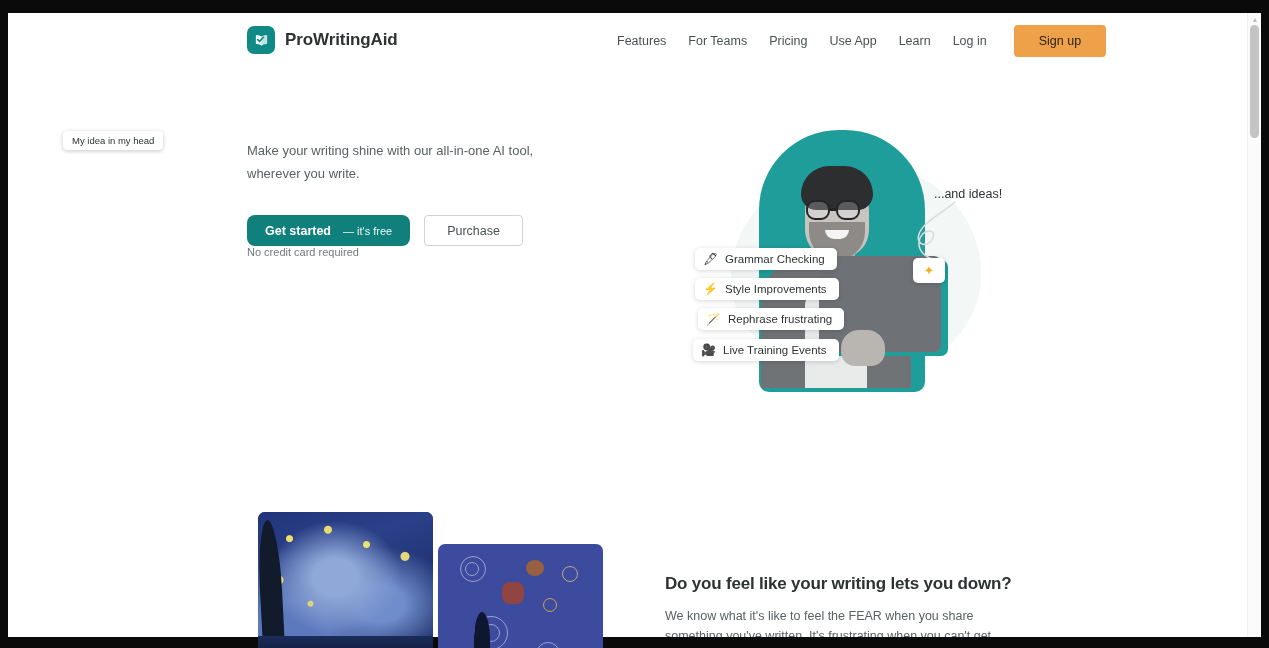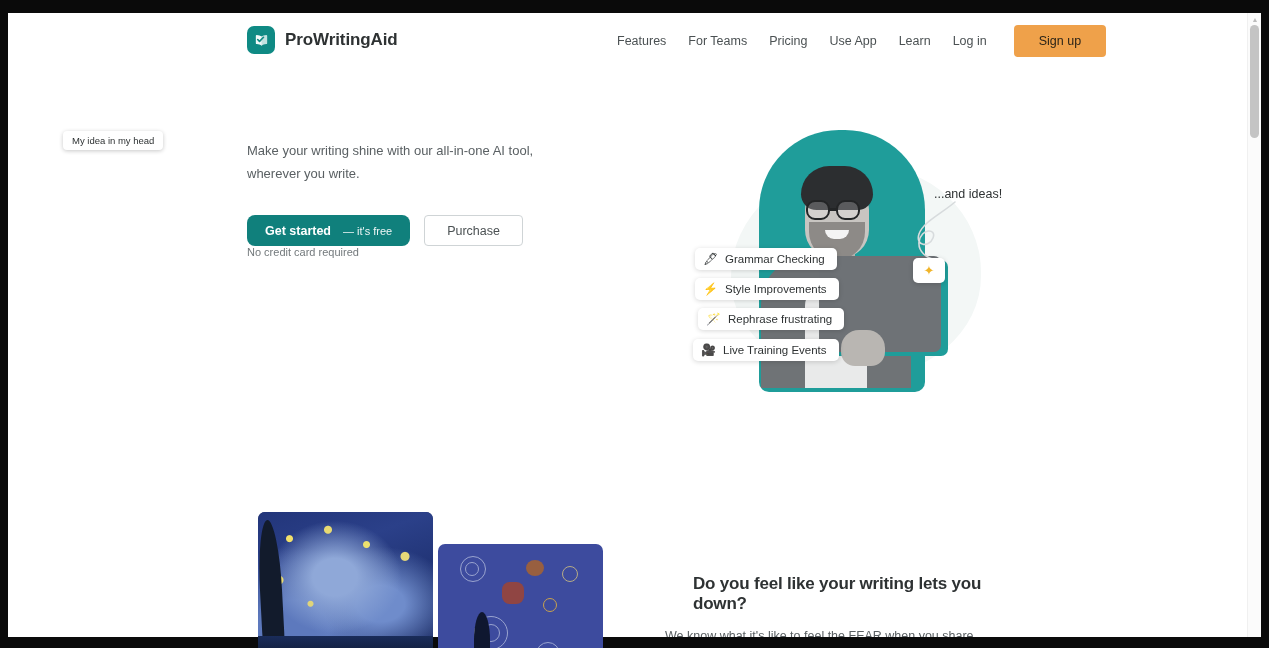--- a/index.html
+++ b/index.html
@@ -443,21 +443,20 @@
     position: absolute;
     left: 657px;
     top: 561px;
     width: 350px;
   }
   #lower-title {
     font-size: 17px;
     font-weight: bold;
     color: #2e3233;
     letter-spacing: -0.2px;
-    margin-left: 28px;
   }
   #lower-body {
     margin-top: 12px;
     font-size: 12.5px;
     line-height: 20px;
     color: #5a6063;
   }
 
   #bottom-mask {
     position: absolute;

